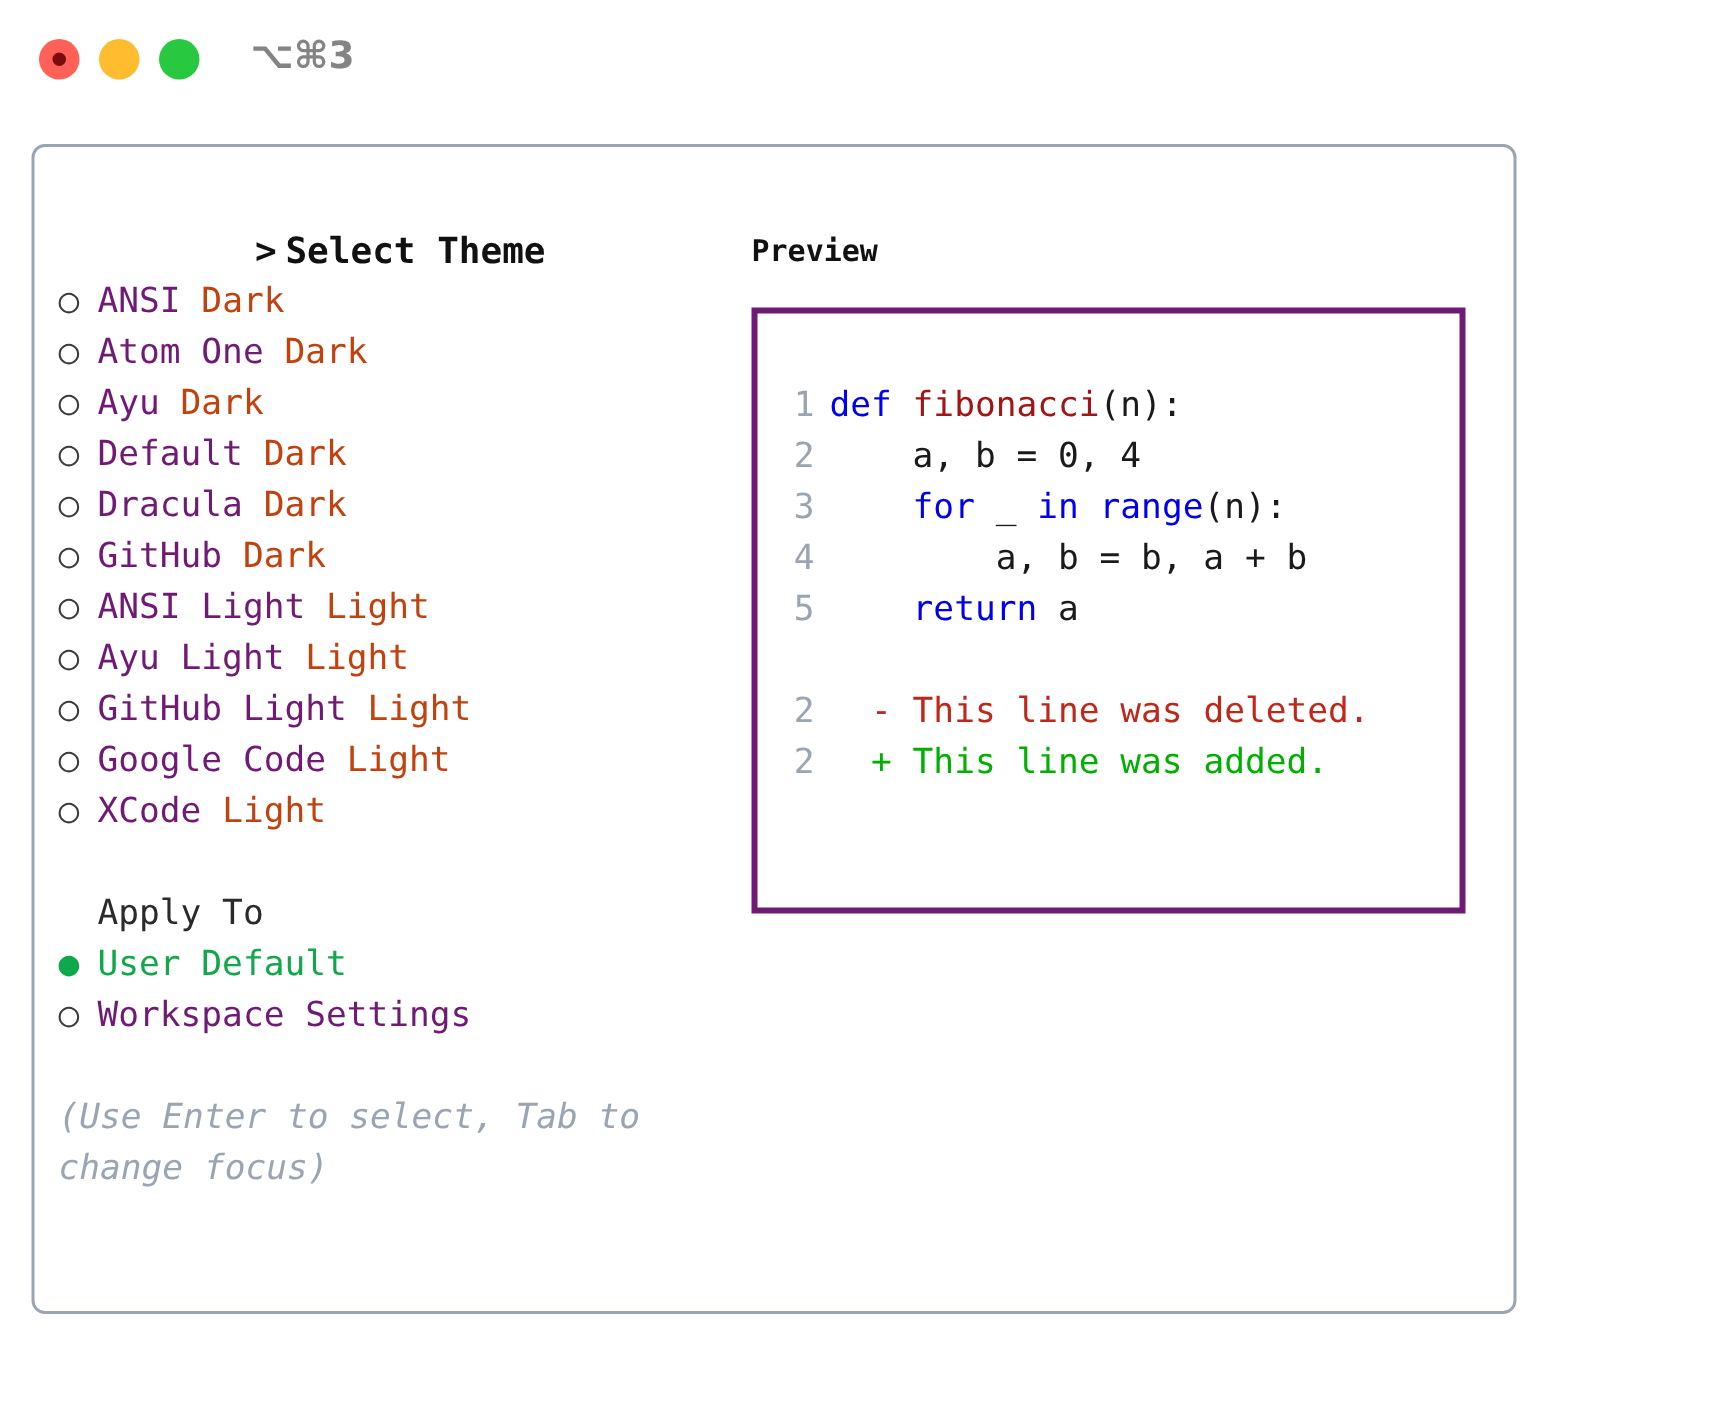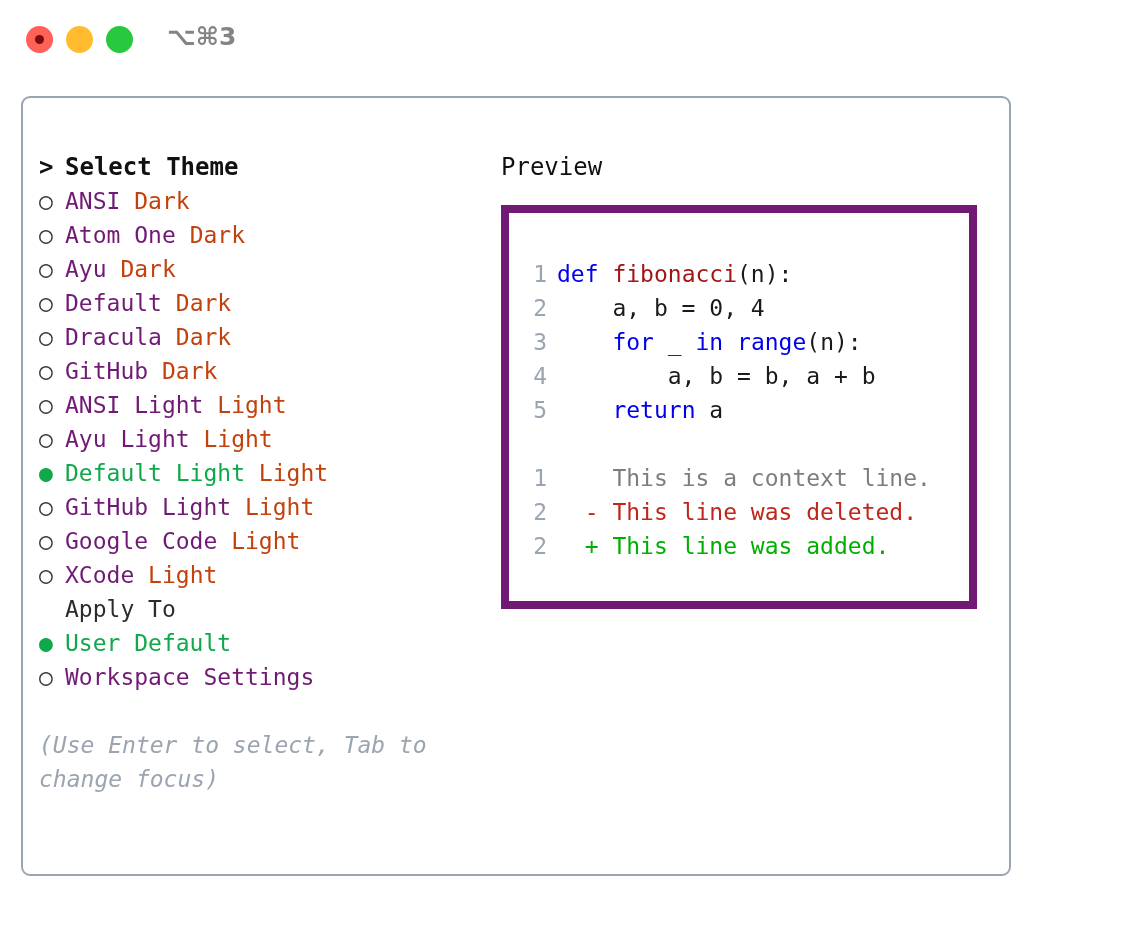--- a/index.html
+++ b/index.html
@@ -102,24 +102,25 @@
   .row.selected .label { color: #0fa84a; }
   .row .tag { color: #c2410c; }
 
   .heading {
     font-size: 24px;
     font-weight: 700;
     color: #111111;
     white-space: pre;
     height: 34px;
     line-height: 34px;
+    text-align: center;
   }
   .heading .chev { display: inline-block; width: 26px; }
 
-  #apply-block { }
+  #apply-block { margin-top: 34px; }
   .section-label {
     height: 34px;
     line-height: 34px;
     font-size: 23px;
     color: #2b2b2b;
     white-space: pre;
     padding-left: 26px;
   }
 
   #hint {
@@ -133,31 +134,31 @@
   }
 
   
   #right-pane {
     position: absolute;
     left: 478px;
     top: 52px;
     width: 490px;
   }
   #preview-title {
-    font-size: 24px;
-    font-weight: 400;
+    font-size: 20px;
+    font-weight: 700;
     color: #111111;
     height: 34px;
     line-height: 34px;
   }
   #preview-box {
     margin-top: 21px;
     width: 476px;
     height: 404px;
-    border: 8px solid #701a75;
+    border: 4px solid #701a75;
     box-sizing: border-box;
     background: #ffffff;
     position: relative;
   }
   #code-area {
     position: absolute;
     left: 12px;
     top: 44px;
     right: 8px;
   }
@@ -202,21 +203,20 @@
 
       <div id="theme-list">
           <div class="row"><span class="bullet">○</span><span class="label">ANSI</span><span class="tag"> Dark</span></div>
           <div class="row"><span class="bullet">○</span><span class="label">Atom One</span><span class="tag"> Dark</span></div>
           <div class="row"><span class="bullet">○</span><span class="label">Ayu</span><span class="tag"> Dark</span></div>
           <div class="row"><span class="bullet">○</span><span class="label">Default</span><span class="tag"> Dark</span></div>
           <div class="row"><span class="bullet">○</span><span class="label">Dracula</span><span class="tag"> Dark</span></div>
           <div class="row"><span class="bullet">○</span><span class="label">GitHub</span><span class="tag"> Dark</span></div>
           <div class="row"><span class="bullet">○</span><span class="label">ANSI Light</span><span class="tag"> Light</span></div>
           <div class="row"><span class="bullet">○</span><span class="label">Ayu Light</span><span class="tag"> Light</span></div>
-          <div class="row selected"><span class="bullet sel">●</span><span class="label">Default Light</span><span class="tag"> Light</span></div>
           <div class="row"><span class="bullet">○</span><span class="label">GitHub Light</span><span class="tag"> Light</span></div>
           <div class="row"><span class="bullet">○</span><span class="label">Google Code</span><span class="tag"> Light</span></div>
           <div class="row"><span class="bullet">○</span><span class="label">XCode</span><span class="tag"> Light</span></div>
         </div>
 
       <div id="apply-block">
         <div class="section-label">Apply To</div>
         <div id="apply-list">
             <div class="row selected"><span class="bullet sel">●</span><span class="label">User Default</span></div>
             <div class="row"><span class="bullet">○</span><span class="label">Workspace Settings</span></div>
@@ -232,21 +232,20 @@
         <div id="code-area">
           <div id="code-block">
               <div class="code-line"><span class="ln">1</span><span class="kw">def </span><span class="fn">fibonacci</span><span class="pl">(n):</span></div>
               <div class="code-line"><span class="ln">2</span><span class="pl">    a, b = 0, 4</span></div>
               <div class="code-line"><span class="ln">3</span><span class="pl">    </span><span class="kw">for</span><span class="pl"> _ </span><span class="kw">in</span><span class="pl"> </span><span class="kw">range</span><span class="pl">(n):</span></div>
               <div class="code-line"><span class="ln">4</span><span class="pl">        a, b = b, a + b</span></div>
               <div class="code-line"><span class="ln">5</span><span class="pl">    </span><span class="kw">return</span><span class="pl"> a</span></div>
             </div>
           <div class="spacer"></div>
           <div id="diff-block">
-              <div class="code-line"><span class="ln">1</span><span class="ctx">    </span><span class="ctx">This is a context line.</span></div>
               <div class="code-line"><span class="ln">2</span><span class="del">  - </span><span class="del">This line was deleted.</span></div>
               <div class="code-line"><span class="ln">2</span><span class="add">  + </span><span class="add">This line was added.</span></div>
             </div>
         </div>
       </div>
     </div>
 
   </div>
 </div>
 

